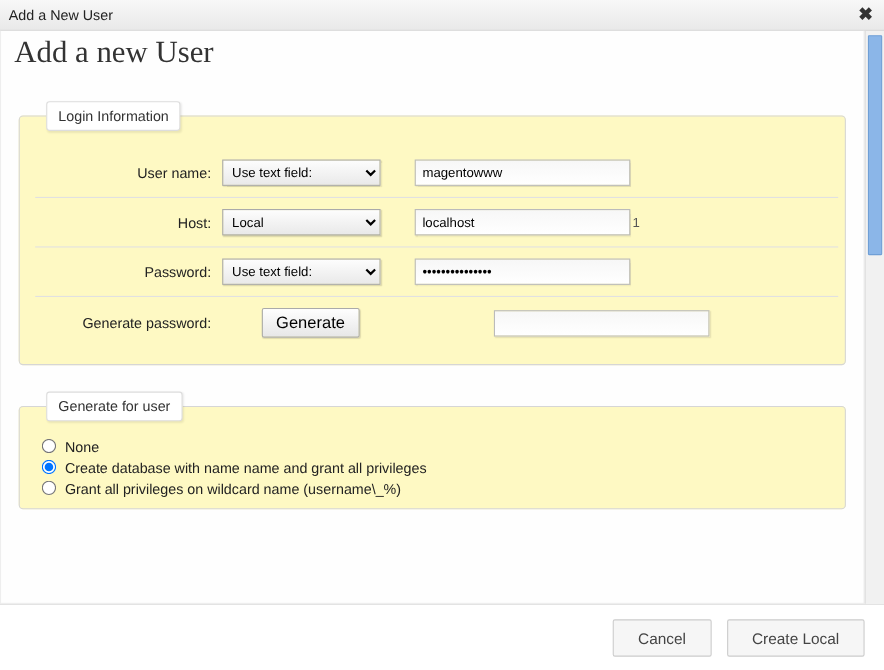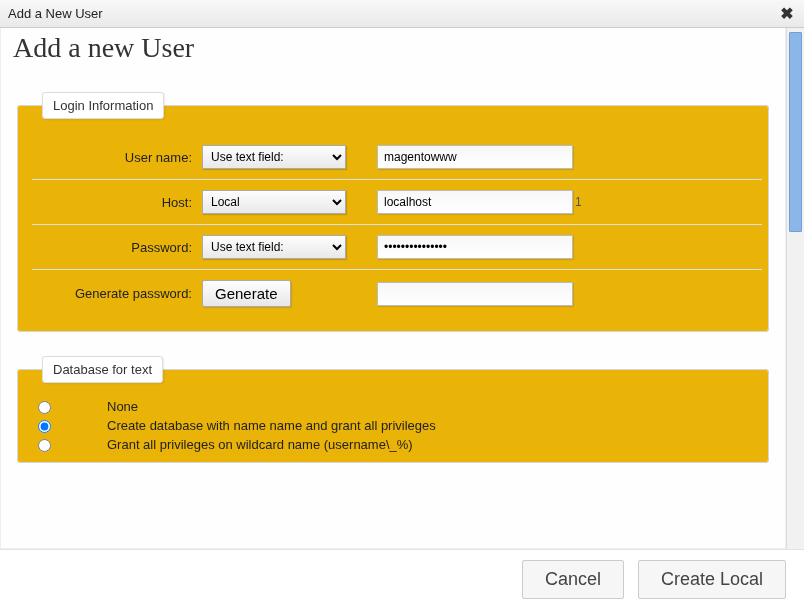--- a/index.html
+++ b/index.html
@@ -55,21 +55,21 @@
     .page-heading {
       font-size: 28px;
       font-weight: normal;
       color: #333;
       margin: 4px 0 28px 0;
       font-family: Georgia, 'Times New Roman', serif;
     }
     fieldset.group {
       border: 1px solid #d6d6d6;
       border-radius: 4px;
-      background: #eab308;
+      background: #fef9c3;
       padding: 16px 6px 14px 14px;
       margin: 0 4px 24px 4px;
       position: relative;
     }
     fieldset.group > legend {
       background: #fff;
       border: 1px solid #ddd;
       border-radius: 3px;
       padding: 5px 10px;
       font-size: 13px;
@@ -78,20 +78,21 @@
       box-shadow: 1px 1px 2px rgba(0,0,0,0.08);
     }
     .form-row {
       display: flex;
       align-items: center;
       padding: 10px 0;
       border-bottom: 1px solid #e1e1e1;
     }
     .form-row:last-child {
       border-bottom: none;
+      gap: 36px;
     }
     .form-label {
       width: 170px;
       text-align: right;
       padding-right: 10px;
       color: #222;
     }
     .form-select-cell {
       width: 175px;
       padding-right: 10px;
@@ -126,44 +127,43 @@
       border: 1px solid #aaa;
       background: linear-gradient(#fefefe,#e7e7e7);
       padding: 4px 12px;
       font-size: 15px;
       cursor: pointer;
       border-radius: 2px;
       box-shadow: 1px 1px 1px rgba(0,0,0,0.12);
     }
     .radio-row {
       display: flex;
-      align-items: flex-end;
+      align-items: flex-start;
       padding: 2px 0 2px 6px;
-      gap: 48px;
     }
     .radio-row input[type="radio"] {
       margin-right: 8px;
     }
     .dialog-footer {
       position: absolute;
       left: 0; right: 0; bottom: 0;
       height: 60px;
       border-top: 1px solid #e3e3e3;
       background: #fff;
       display: flex;
       justify-content: flex-end;
       align-items: center;
       padding: 0 18px;
       gap: 14px;
     }
     .dialog-footer button {
       border: 1px solid #ccc;
       background: #f6f6f6;
       padding: 8px 22px;
-      font-size: 18px;
+      font-size: 14px;
       color: #444;
       cursor: pointer;
       border-radius: 2px;
     }
     
     .vscrollbar {
       position: absolute;
       top: 28px;
       right: 0;
       bottom: 60px;
@@ -239,21 +239,21 @@
       <div class="form-select-cell">
         <button class="btn" type="button">Generate</button>
       </div>
       <div class="form-input-cell">
         <input type="text" class="txt" value="" style="">
       </div>
     </div>
   </fieldset>
 
   <fieldset class="group" style="padding-top:14px; padding-bottom:8px;">
-    <legend>Database for text</legend>
+    <legend>Generate for user</legend>
 
     <div class="radio-row">
       <input type="radio" name="dbopt" style="">
       <span>None</span>
     </div>
     <div class="radio-row">
       <input type="radio" name="dbopt" checked="" style="">
       <span>Create database with name name and grant all privileges</span>
     </div>
     <div class="radio-row">

